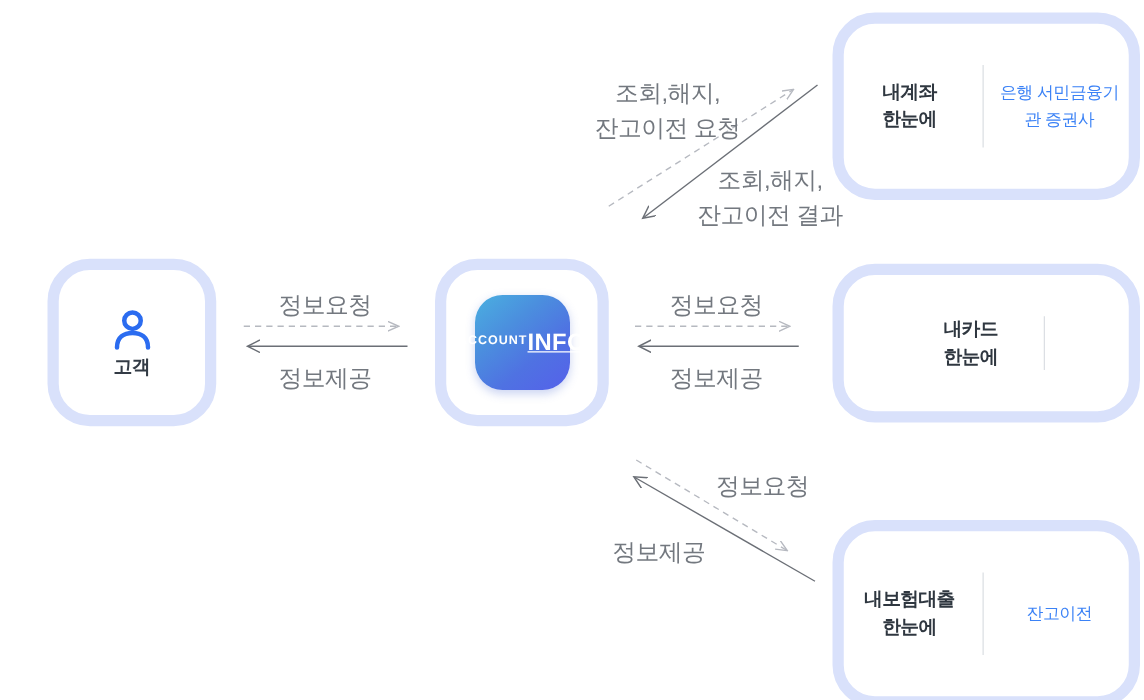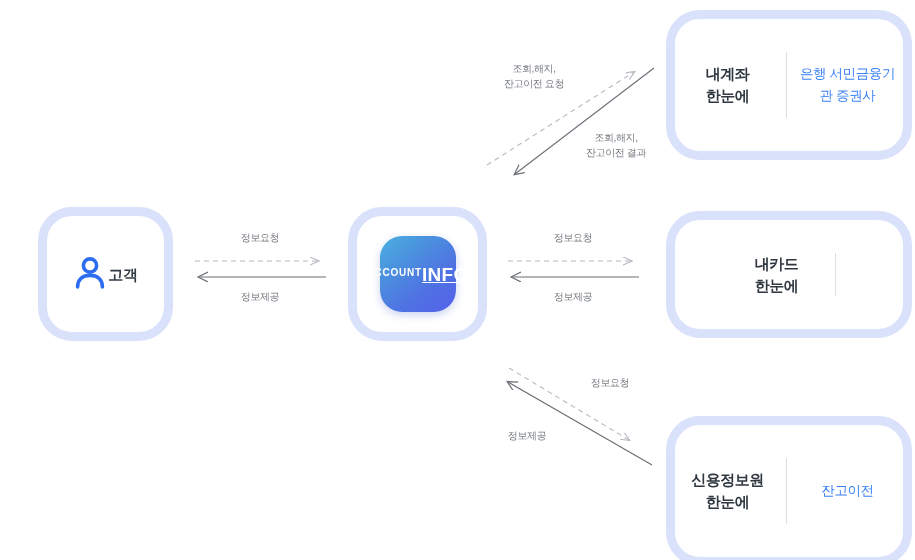--- a/index.html
+++ b/index.html
@@ -34,21 +34,21 @@
   
   #card-customer {
     left: 38px;
     top: 207px;
     width: 135px;
     height: 134px;
     border-radius: 34px;
   }
   .customer-inner {
     display: flex;
-    flex-direction: row;
+    flex-direction: column;
     align-items: center;
     justify-content: center;
     gap: 1px;
   }
   .person-icon {
     display: block;
   }
   .customer-label {
     font-size: 15px;
     font-weight: bold;
@@ -131,21 +131,21 @@
     color: #3b82f6;
     text-align: center;
     line-height: 1.65;
     letter-spacing: -0.4px;
     width: 98px;
   }
 
   
   .flow-label {
     position: absolute;
-    font-size: 10px;
+    font-size: 19px;
     color: #73787f;
     letter-spacing: -0.4px;
     line-height: 1.45;
     white-space: pre-line;
     text-align: center;
   }
 
   
   #lbl-cust-req  { left: 197px; top: 231px; width: 126px; }
   #lbl-cust-prov { left: 197px; top: 290px; width: 126px; }
@@ -249,21 +249,21 @@
   <div class="card service-card" id="card-card">
     <div class="service-inner">
       <div class="service-title">내카드
 한눈에</div>
       <div class="service-divider"></div>
     </div>
   </div>
 
   <div class="card service-card" id="card-credit">
     <div class="service-inner">
-      <div class="service-title">신용정보원
+      <div class="service-title">내보험대출
 한눈에</div>
       <div class="service-divider"></div>
       <div class="service-items">잔고이전</div>
     </div>
   </div>
 
   <div class="flow-label" id="lbl-cust-req">정보요청</div>
   <div class="flow-label" id="lbl-cust-prov">정보제공</div>
 
   <div class="flow-label" id="lbl-card-req">정보요청</div>

